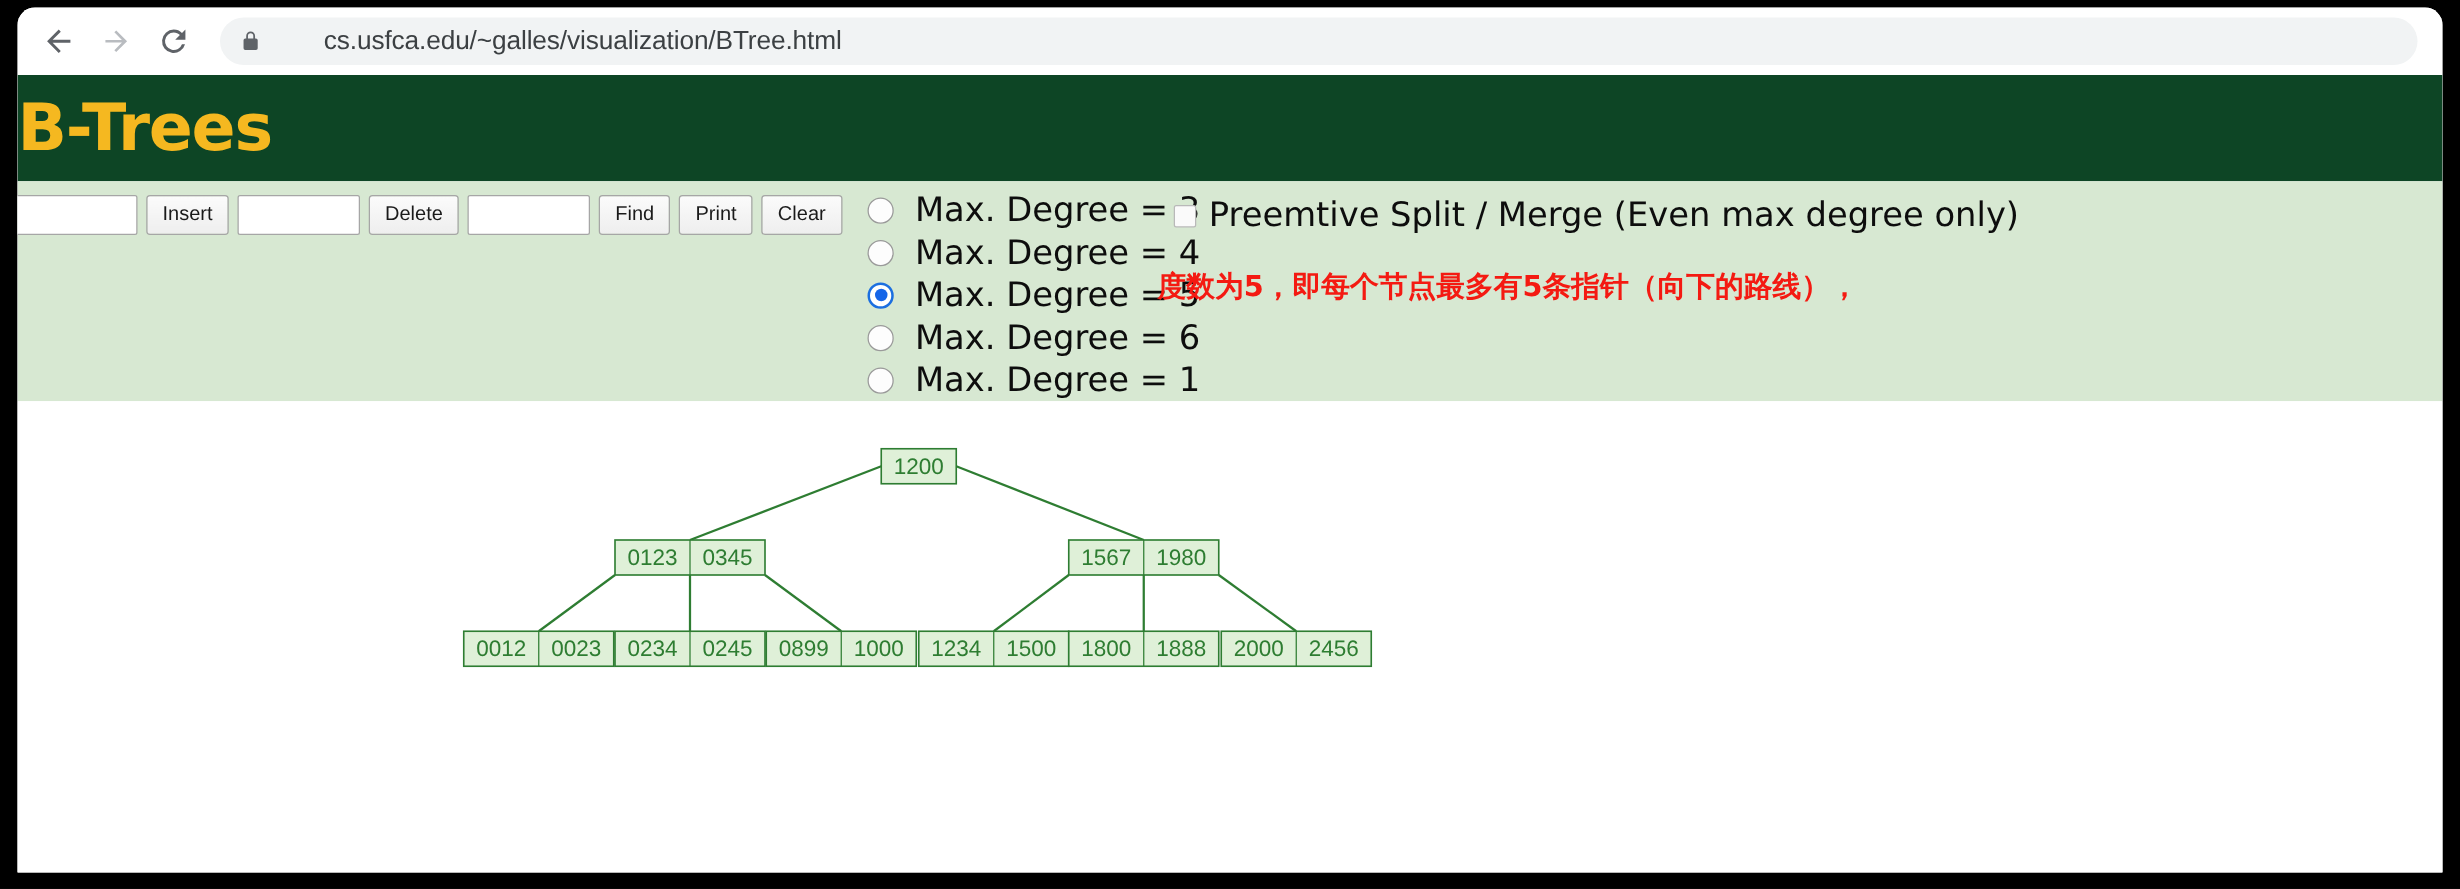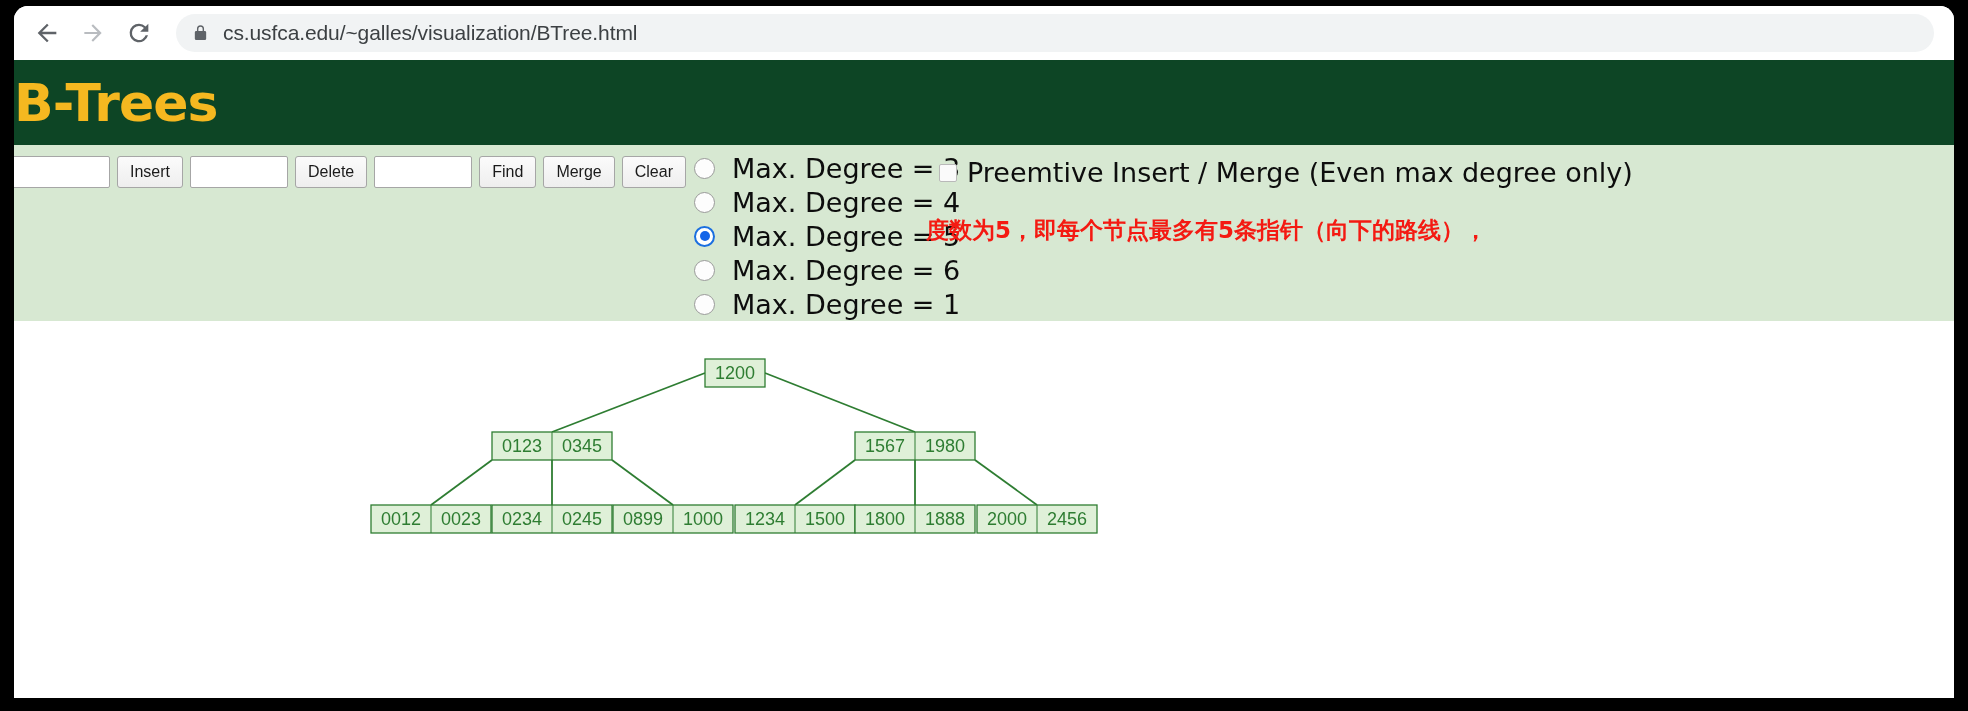--- a/index.html
+++ b/index.html
@@ -46,20 +46,21 @@
   #omnibox {
     margin-left: 14px;
     height: 38px;
     flex: 1 1 auto;
     background: #f1f3f4;
     border-radius: 19px;
     display: flex;
     align-items: center;
     padding: 0 16px;
     margin-right: 20px;
+    gap: 36px;
   }
   #lock-icon { flex: none; margin-right: 14px; display: flex; align-items: center;}
   #omnibox-url {
     font-family: "Liberation Sans", sans-serif;
     font-size: 21px;
     color: #3c4043;
     letter-spacing: -0.1px;
     white-space: nowrap;
   }
 
@@ -254,21 +255,21 @@
 
       <div id="controls">
 
         <div id="button-row">
           <input class="text-field" type="text" value="" style="">
           <button class="push-btn">Insert</button>
           <input class="text-field" type="text" value="" style="">
           <button class="push-btn">Delete</button>
           <input class="text-field" type="text" value="" style="">
           <button class="push-btn">Find</button>
-          <button class="push-btn">Merge</button>
+          <button class="push-btn">Print</button>
           <button class="push-btn">Clear</button>
         </div>
 
         <div id="radio-group">
           <div class="radio-row">
             <span class="radio-mark"></span>
             <span class="radio-label">Max. Degree = 3</span>
           </div>
           <div class="radio-row">
             <span class="radio-mark"></span>
@@ -283,21 +284,21 @@
             <span class="radio-label">Max. Degree = 6</span>
           </div>
           <div class="radio-row">
             <span class="radio-mark"></span>
             <span class="radio-label">Max. Degree = 1</span>
           </div>
         </div>
 
         <div id="checkbox-row">
           <span class="check-mark"></span>
-          <span id="checkbox-label">Preemtive Insert / Merge (Even max degree only)</span>
+          <span id="checkbox-label">Preemtive Split / Merge (Even max degree only)</span>
         </div>
 
         <div id="annotation">
           <span class="line1">度数为5，即每个节点最多有5条指针（向下的路线），</span>
         </div>
       </div>
 
       <div id="canvas-area">
         <svg id="tree-svg" width="1940" height="377">
           <g id="tree-edges">

